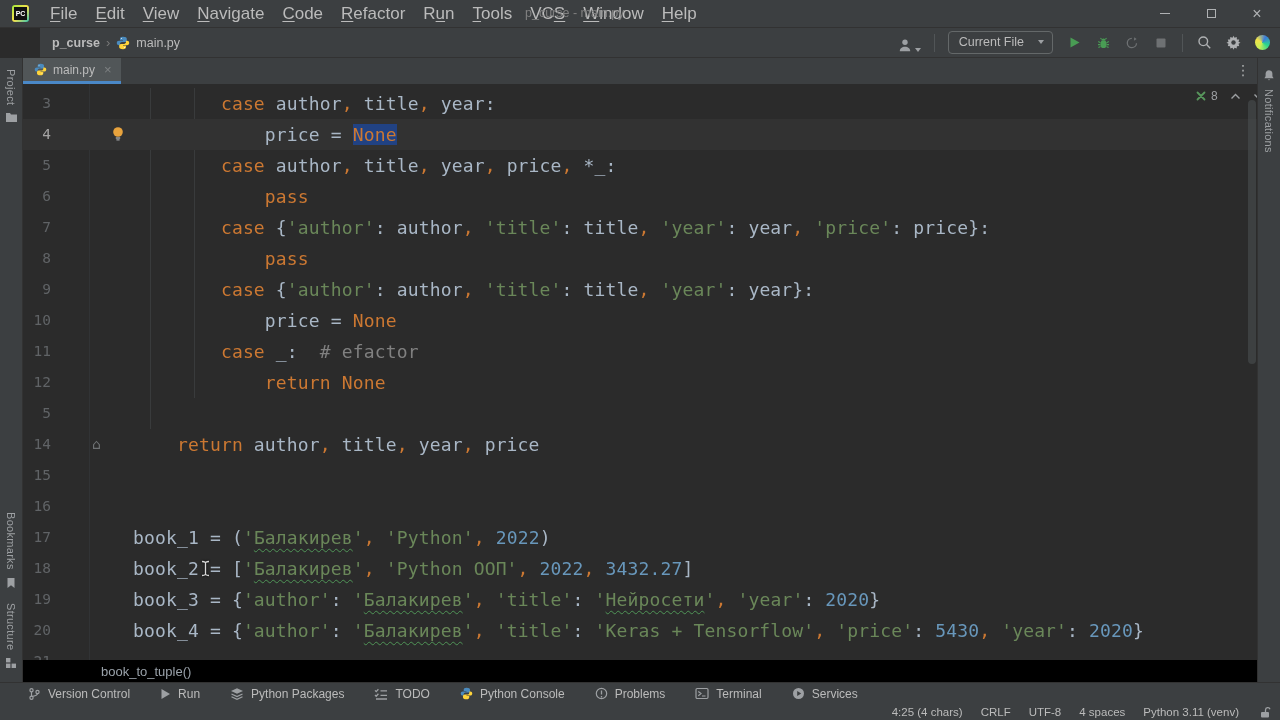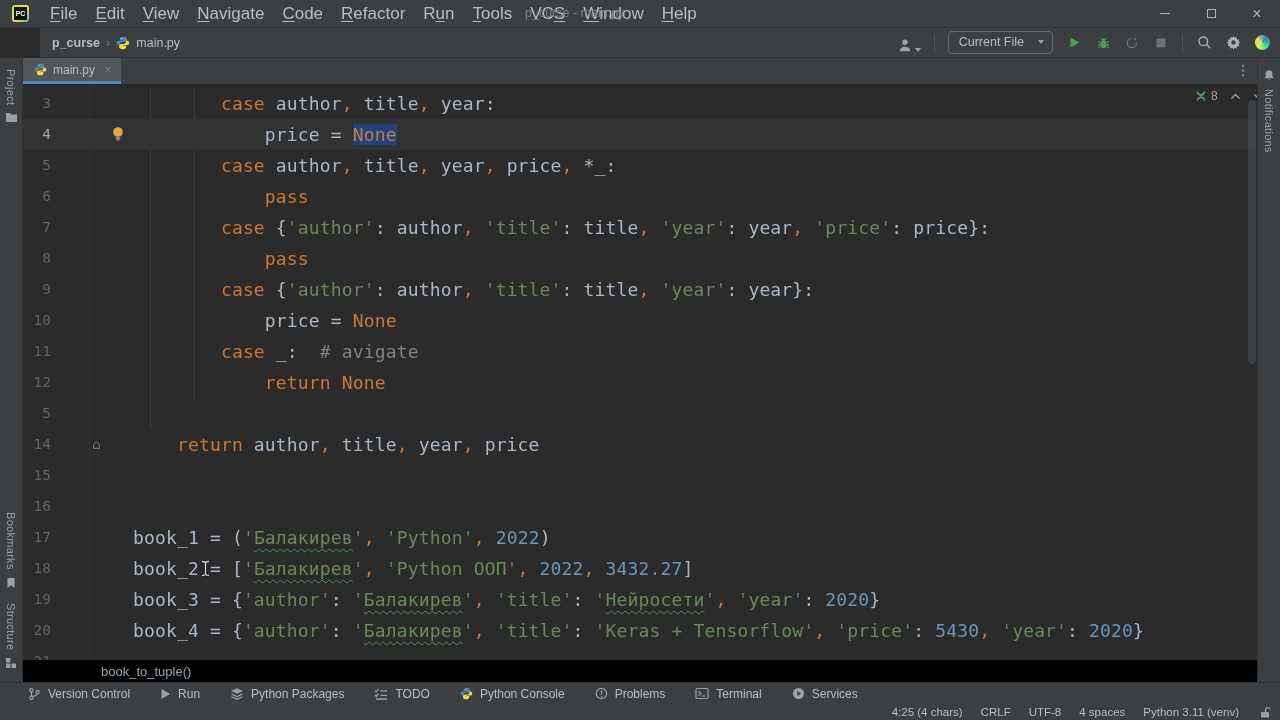--- a/index.html
+++ b/index.html
@@ -309,21 +309,21 @@
           <div class="code-row">
             <span class="lnum">9</span>
             <span class="code-text"><span class="tok-p">        </span><span class="tok-k">case</span><span class="tok-p"> {</span><span class="tok-s">'author'</span><span class="tok-p">: author</span><span class="tok-cm">,</span><span class="tok-p"> </span><span class="tok-s">'title'</span><span class="tok-p">: title</span><span class="tok-cm">,</span><span class="tok-p"> </span><span class="tok-s">'year'</span><span class="tok-p">: year}:</span></span>
           </div>
           <div class="code-row">
             <span class="lnum">10</span>
             <span class="code-text"><span class="tok-p">            price = </span><span class="tok-k">None</span></span>
           </div>
           <div class="code-row">
             <span class="lnum">11</span>
-            <span class="code-text"><span class="tok-p">        </span><span class="tok-k">case</span><span class="tok-p"> _:  </span><span class="tok-c"># avigate</span></span>
+            <span class="code-text"><span class="tok-p">        </span><span class="tok-k">case</span><span class="tok-p"> _:  </span><span class="tok-c"># efactor</span></span>
           </div>
           <div class="code-row">
             <span class="lnum">12</span>
             <span class="code-text"><span class="tok-p">            </span><span class="tok-k">return</span><span class="tok-p"> </span><span class="tok-k">None</span></span>
           </div>
           <div class="code-row">
             <span class="lnum">5</span>
             <span class="code-text"></span>
           </div>
           <div class="code-row">

